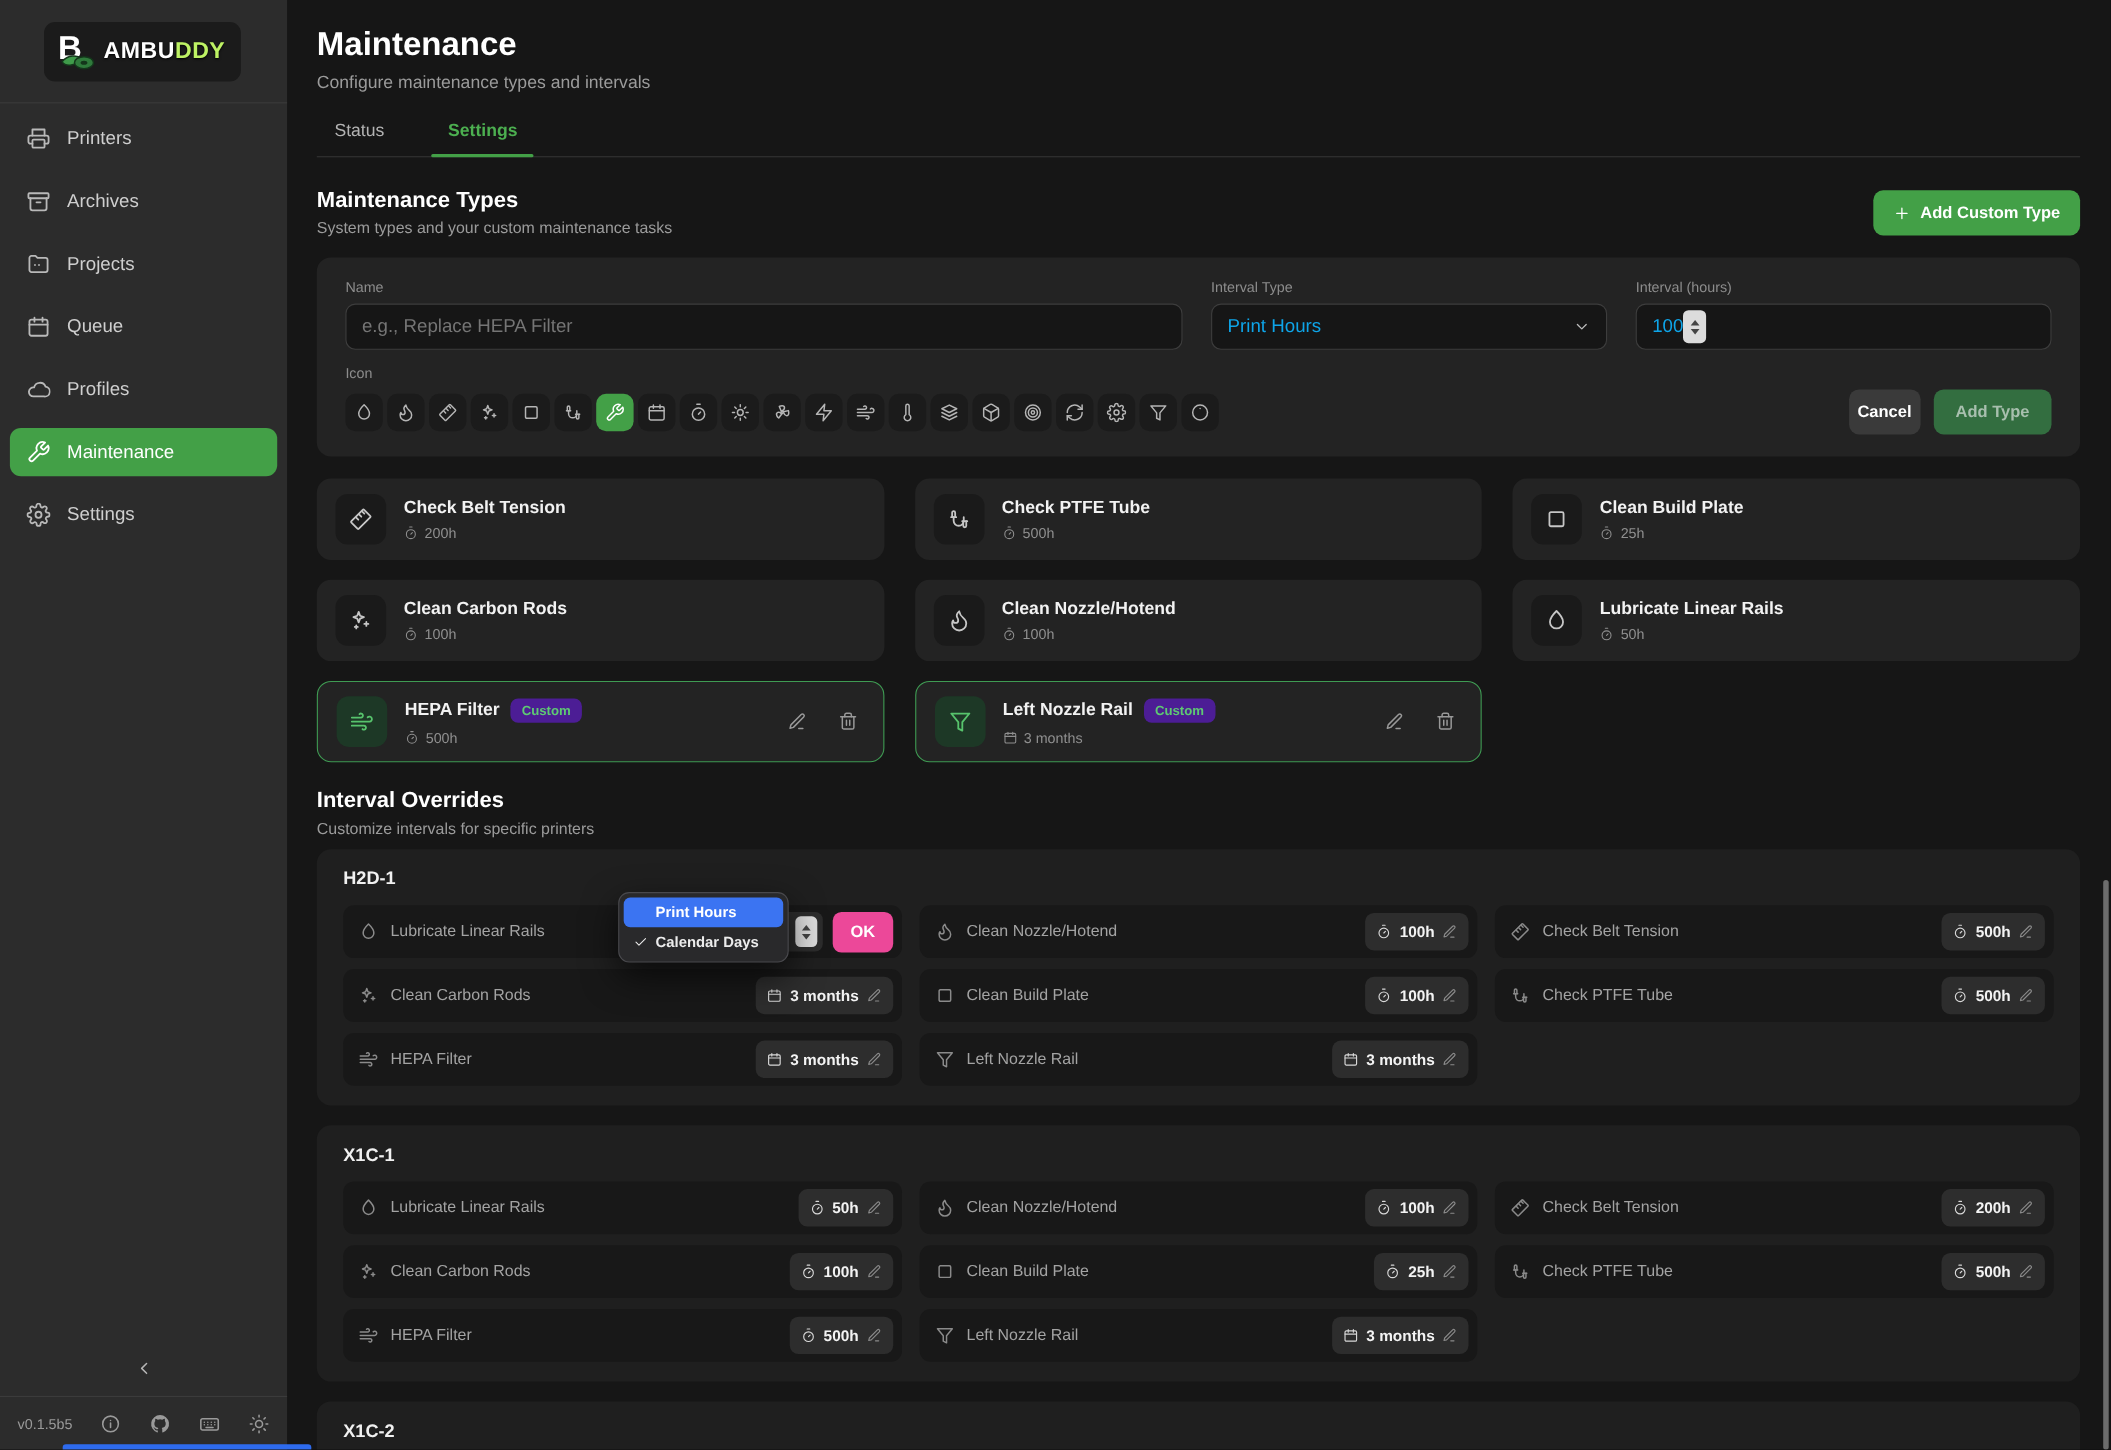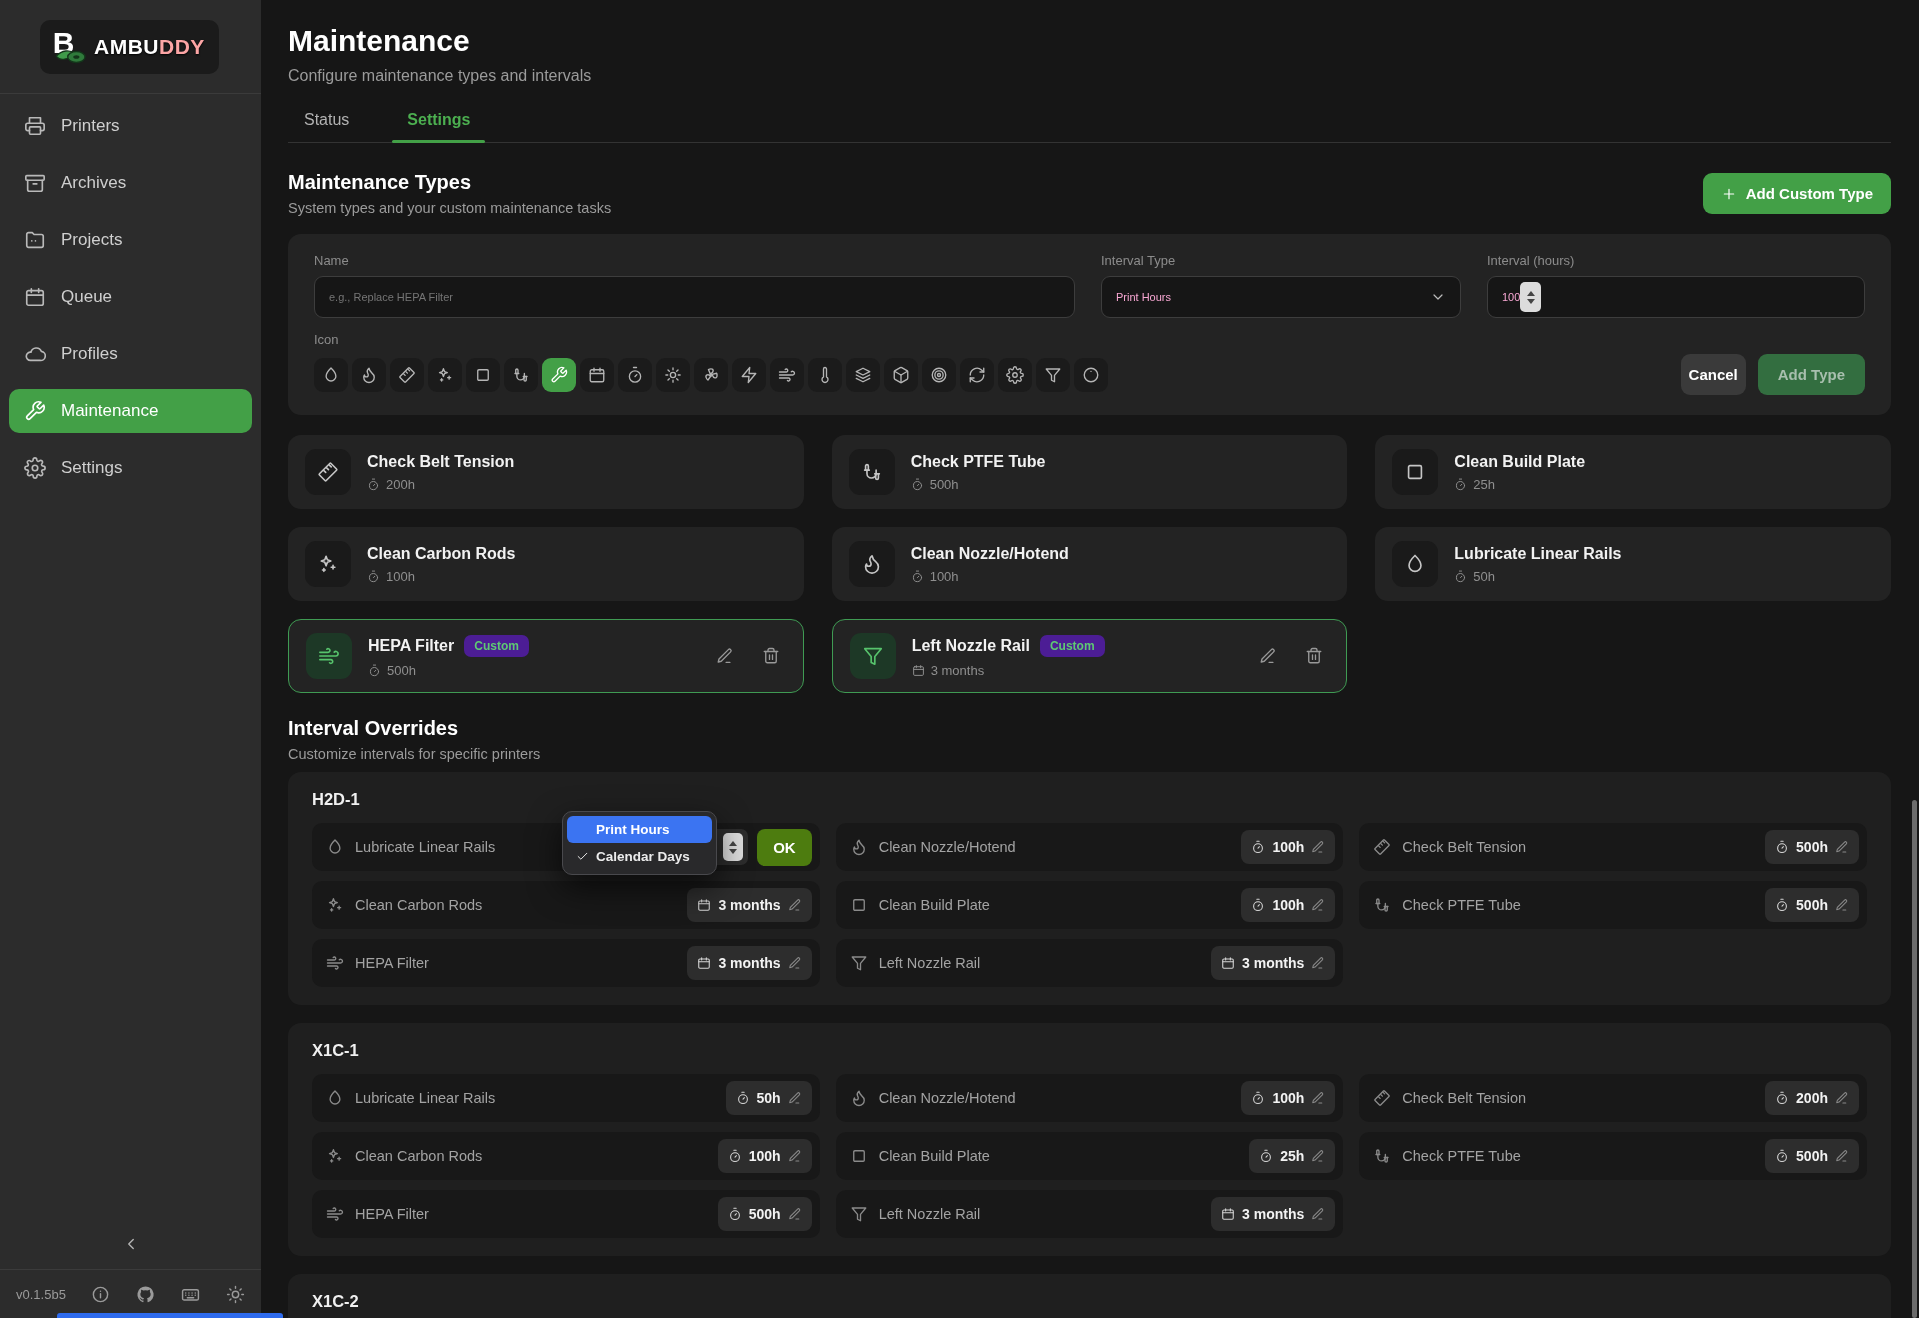--- a/index.html
+++ b/index.html
@@ -5,21 +5,21 @@
   * { margin:0; padding:0; box-sizing:border-box; }
   html,body { background:#0d0d0d; }
   body { font-family:"Liberation Sans", sans-serif; }
   .app { width:1919px; height:1318px; display:flex; background:#161616; overflow:hidden; position:relative; }
 
   
   .sidebar { width:261px; flex:0 0 261px; background:#2c2c2c; display:flex; flex-direction:column; position:relative; }
   .logo-area { height:94px; border-bottom:1px solid #3b3b3b; display:flex; align-items:center; padding-left:40px; }
   .logo-box { background:#1b1b1b; border-radius:10px; padding:7px 14px 7px 10px; display:flex; align-items:center; gap:4px; }
   .logo-text { font-size:21px; font-weight:700; letter-spacing:.5px; color:#fff; text-shadow:0 1px 2px #000; }
-  .logo-text .accent { color:#fca5a5; }
+  .logo-text .accent { color:#bef264; }
   .nav { padding:10px 9px 0; }
   .nav-item { height:44px; margin-bottom:13px; border-radius:10px; display:flex; align-items:center; gap:15px; padding:0 15px; color:#cfcfcf; font-size:17px; cursor:pointer; }
   .nav-item .ic { width:22px; height:22px; color:#b9b9b9; }
   .nav-item.active { background:#43a047; color:#fff; }
   .nav-item.active .ic { color:#fff; }
   .side-spacer { flex:1; }
   .collapse-btn { align-self:center; margin-bottom:16px; color:#b5b5b5; background:none; border:none; cursor:pointer; }
   .collapse-btn .ic { width:18px; height:18px; }
   .side-footer { border-top:1px solid #3b3b3b; height:49px; display:flex; align-items:center; justify-content:space-between; padding:0 16px; }
   .version { color:#9a9a9a; font-size:13px; }
@@ -39,21 +39,21 @@
   .section-head { margin-top:28px; display:flex; align-items:center; justify-content:space-between; }
   h2 { font-size:20px; font-weight:700; color:#fff; }
   .section-sub { margin-top:6px; font-size:14.5px; color:#9b9b9b; }
   .btn-green { height:41px; padding:0 18px; border:none; border-radius:9px; background:#43a047; color:#fff; font-size:15px; font-weight:600; display:flex; align-items:center; gap:9px; cursor:pointer; font-family:inherit; }
   .btn-green .ic { width:16px; height:16px; }
 
   
   .form-panel { margin-top:18px; background:#232323; border-radius:13px; padding:19px 26px 20px; }
   .form-grid { display:grid; grid-template-columns:1fr 360px 378px; gap:26px; }
   .f-label { display:block; font-size:13px; color:#8c8c8c; margin-bottom:8px; }
-  .input { height:42px; width:100%; background:#161616; border:1px solid #3d3d3d; border-radius:9px; padding:0 14px; font-size:11px; color:#f9a8d4; display:flex; align-items:center; font-family:inherit; }
+  .input { height:42px; width:100%; background:#161616; border:1px solid #3d3d3d; border-radius:9px; padding:0 14px; font-size:17px; color:#0ea5e9; display:flex; align-items:center; font-family:inherit; }
   input.input::placeholder { color:#757575; }
   .select { justify-content:space-between; cursor:pointer; }
   .select .ic { width:16px; height:16px; color:#bbb; }
   .num { padding-right:18px; }
   .stepper { width:21px; height:30px; background:#dcdcdc; border-radius:5px; display:flex; flex-direction:column; align-items:center; justify-content:center; gap:3px; cursor:pointer; }
   .stepper i { display:block; width:0; height:0; border-left:4px solid transparent; border-right:4px solid transparent; }
   .stepper .up { border-bottom:5px solid #444; }
   .stepper .down { border-top:5px solid #444; }
   .icon-label { margin-top:14px; margin-bottom:7px; }
   .form-bottom { display:flex; align-items:center; }
@@ -91,21 +91,21 @@
   .ov-row .row-ic { width:18px; height:18px; color:#8a8a8a; flex:0 0 18px; }
   .ov-name { font-size:14.5px; color:#a3a3a3; white-space:nowrap; }
   .ov-badge { margin-left:auto; background:#2d2d2d; border-radius:8px; height:34px; display:flex; align-items:center; gap:7px; padding:0 10px; cursor:pointer; }
   .ov-badge .b-ic { width:14px; height:14px; color:#d8d8d8; }
   .ov-badge .b-val { font-size:14px; font-weight:700; color:#f3f3f3; white-space:nowrap; }
   .ov-badge .b-edit { width:14px; height:14px; color:#8a8a8a; }
   .edit-cluster { margin-left:auto; display:flex; align-items:center; gap:9px; }
   .cal-ic { width:17px; height:17px; color:#9a9a9a; }
   .val-box { background:#2c2c2c; border-radius:7px; height:36px; display:flex; align-items:center; gap:7px; padding:0 5px 0 12px; color:#fff; font-size:15px; }
   .val-box .stepper { height:28px; width:20px; }
-  .btn-ok { height:37px; padding:0 16px; border:none; border-radius:8px; background:#4d7c0f; color:#fff; font-weight:700; font-size:15px; cursor:pointer; font-family:inherit; }
+  .btn-ok { height:37px; padding:0 16px; border:none; border-radius:8px; background:#ec4899; color:#fff; font-weight:700; font-size:15px; cursor:pointer; font-family:inherit; }
   .menu-pop { position:absolute; left:250px; top:-12px; width:155px; background:#29292b; border:1px solid #49494d; border-radius:10px; padding:4px; box-shadow:0 12px 32px rgba(0,0,0,.65); z-index:20; }
   .menu-item { height:27px; display:flex; align-items:center; gap:7px; padding:0 9px; border-radius:6px; font-size:13.5px; font-weight:600; color:#ececec; cursor:pointer; }
   .menu-item.hl { background:#3b74f2; color:#fff; padding-left:29px; }
   .menu-item .check-ic { width:13px; height:13px; }
 
   .scroll-thumb { position:absolute; right:2px; top:800px; width:5px; height:518px; background:#8a8a8a; border-radius:3px; opacity:.75; }
   .ic { display:block; }
 </style>
 </head>
 <body>

